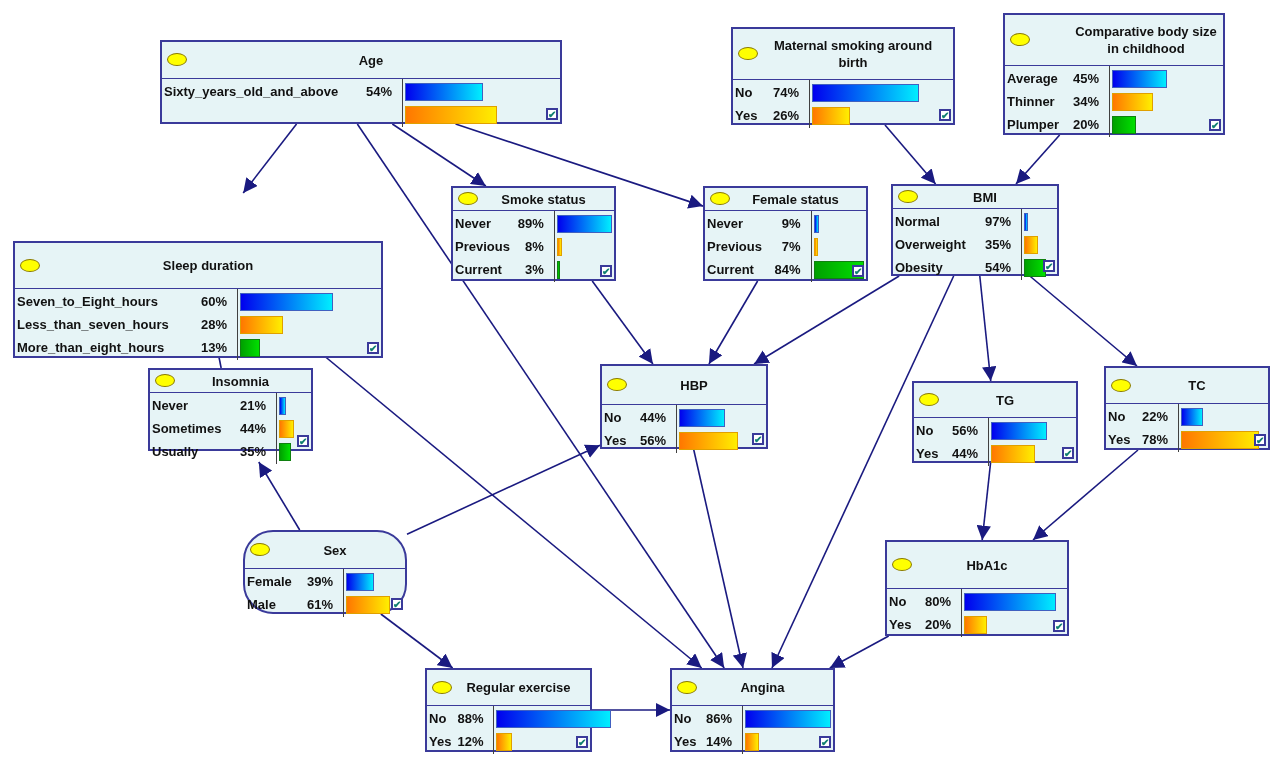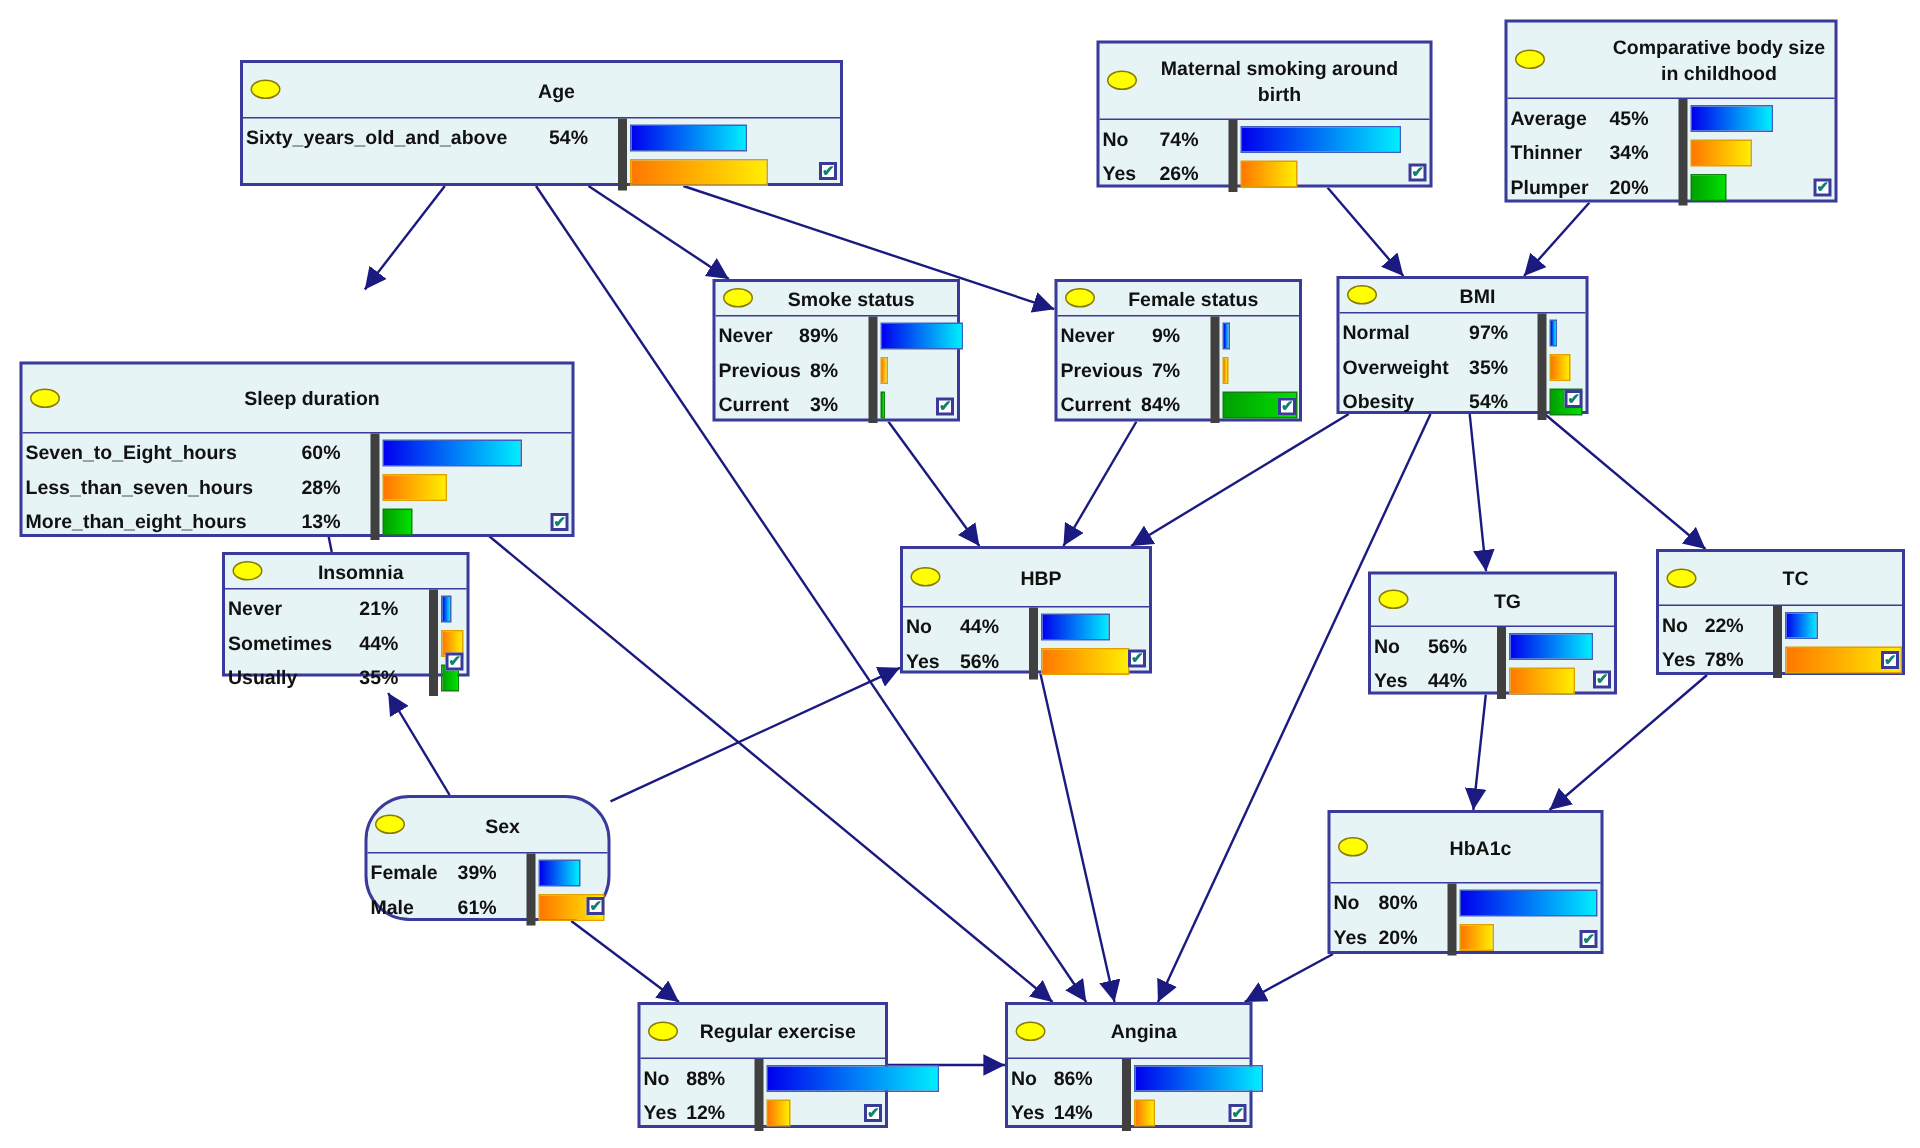--- a/index.html
+++ b/index.html
@@ -10,21 +10,21 @@
           box-sizing:border-box; }
   .node .hdr { position:relative; border-bottom:1px solid #3a3a9a;
                display:flex; align-items:center; justify-content:center;
                font-weight:bold; font-size:13px; color:#111; text-align:center;
                line-height:17px; }
   .node .hdr .dot { position:absolute; left:5px; top:50%; margin-top:-7px;
                width:20px; height:13px; border-radius:50%;
                background:#ffff00; border:1px solid #8a7a00; box-sizing:border-box; }
   .node .hdr .ttl { padding:0 6px 0 26px; }
   .node .body { position:relative; display:flex; }
-  .node .labels { border-right:6px solid #404040; padding:1px 20px 1px 2px; }
+  .node .labels { border-right:1px solid #404040; padding:1px 10px 1px 2px; }
   .node .row { height:23px; display:flex; align-items:center; font-weight:bold;
                font-size:13px; color:#111; white-space:nowrap; }
   .node .row .st { flex:1; }
   .node .row .pc { margin-left:6px; text-align:center; }
   .node .bars { flex:1; padding:1px 2px; position:relative; }
   .node .barrow { height:23px; display:flex; align-items:center; }
   .bar { height:18px; box-sizing:border-box; }
   .bar.c0 { background:linear-gradient(to right,#0000ee,#00eeff); border:1px solid #4060c0; }
   .bar.c1 { background:linear-gradient(to right,#ff7700,#ffee00); border:1px solid #e0a000; }
   .bar.c2 { background:linear-gradient(to right,#00a000,#00e000); border:1px solid #108010; }
@@ -115,21 +115,21 @@
           <div class="barrow">
             <div class="bar c1" style="width: 43.4px;"></div>
           </div>
           <div class="barrow">
             <div class="bar c2" style="width: 20.15px;"></div>
           </div>
         </div>
       </div>
       <div class="chk">✔</div>
     </div>
-    <div class="node" style="left: 475px; top: 186px; width: 165px; height: 95px;">
+    <div class="node" style="left: 451px; top: 186px; width: 165px; height: 95px;">
       <div class="hdr" style="height: 22px;">
         <span class="dot"></span>
         <span class="ttl">Smoke status</span>
       </div>
       <div class="body">
         <div class="labels" style="width: 96px;">
           <div class="row">
             <span class="st">Never</span>
             <span class="pc">89%</span>
           </div>

